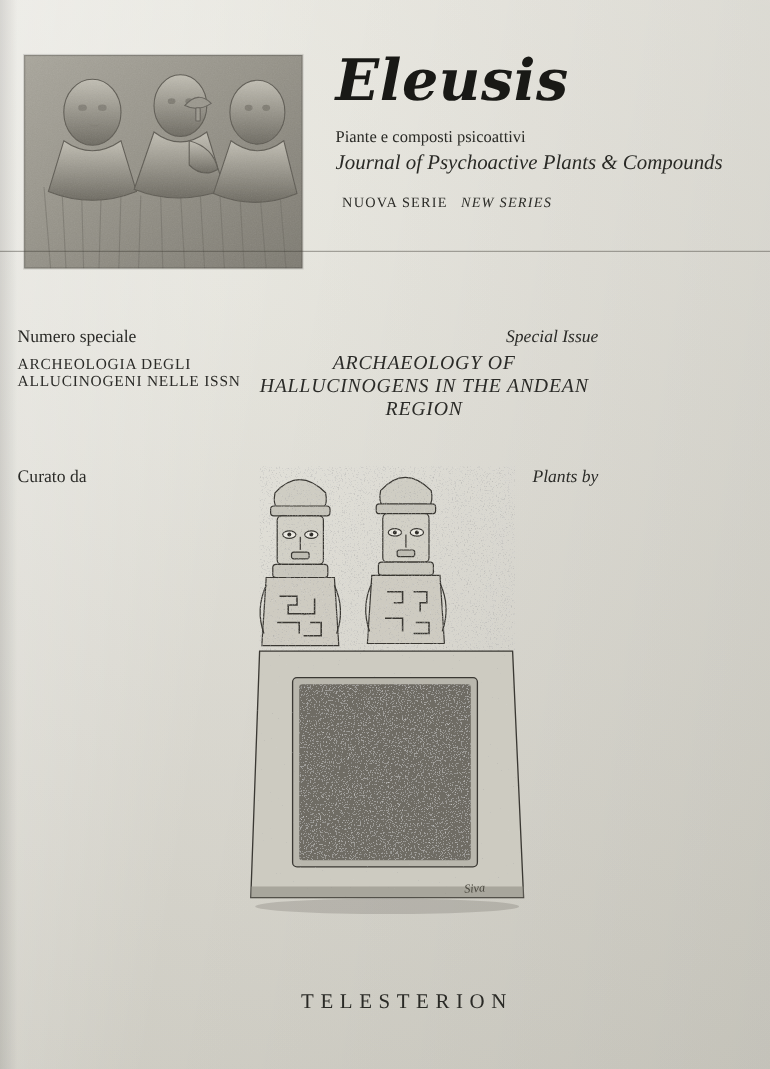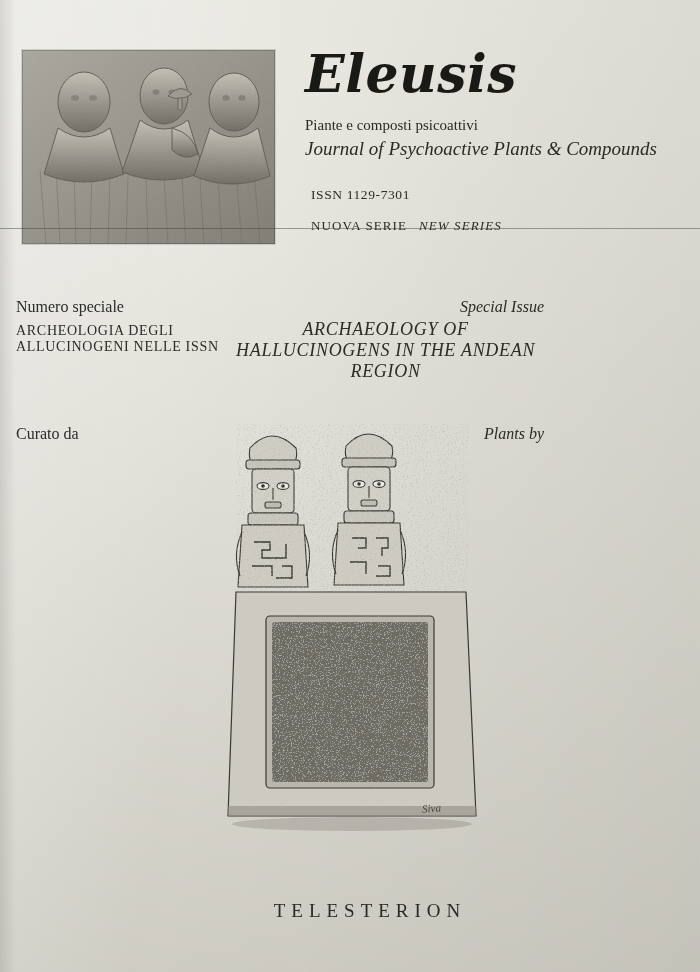--- a/index.html
+++ b/index.html
@@ -270,21 +270,20 @@
         </g>
         <rect width="253" height="194" fill="transparent" filter="url(#rough)" opacity="0.55"></rect>
         <rect width="253" height="194" fill="none" stroke="rgba(0,0,0,0.18)" stroke-width="2"></rect>
       </svg>
     </div>
 
     <div class="masthead">
       <div class="journal-title">Eleusis</div>
       <div class="subtitle-it">Piante e composti psicoattivi</div>
       <div class="subtitle-en">Journal of Psychoactive Plants &amp; Compounds</div>
-      <div class="issn">ISSN 1129-7301</div>
       <div class="series">
         <span class="sc">NUOVA SERIE</span><span class="en">NEW SERIES</span>
       </div>
     </div>
   </div>
 
   <div class="rule"></div>
 
   <div class="issue">
     <div class="issue-row">

